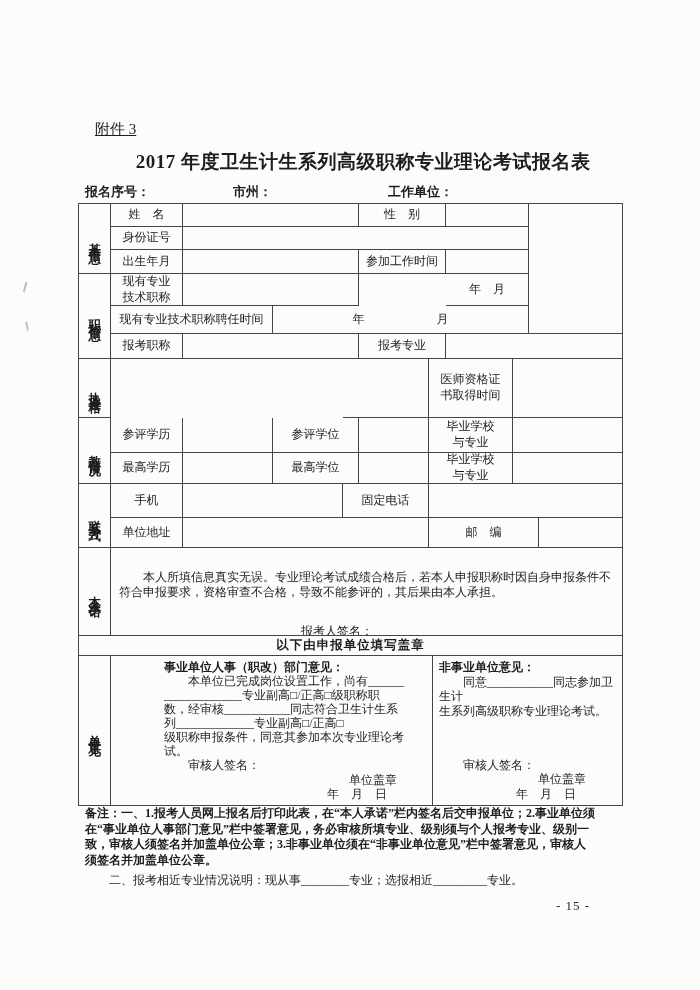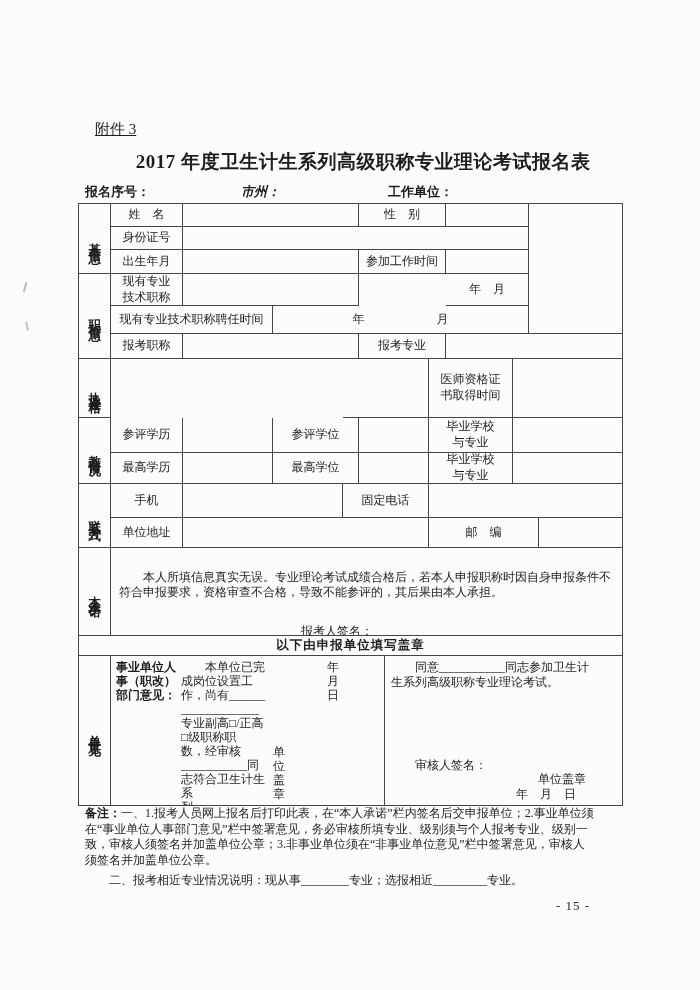--- a/index.html
+++ b/index.html
@@ -9,21 +9,21 @@
     font-family:"Liberation Serif","DejaVu Serif",serif;
     color:#1d1d1d;
   }
   .attachment { position:absolute; left:95px; top:120px; font-size:15px;text-decoration:underline; }
   .doc-title {
     position:absolute; left:0; right:0; top:149px; text-align:center;
     font-size:19px; font-weight:bold; letter-spacing:0.5px; padding-left:26px;
   }
   .hdr { position:absolute; top:183px; font-size:13px; font-weight:bold; }
   .hdr.serial { left:85px; }
-  .hdr.city { left:241px;font-style:italic; }
+  .hdr.city { left:233px; }
   .hdr.unit { left:388px;text-align:right; }
 
   .grid {
     position:absolute; left:78px; top:203px;
     display:grid;
     grid-template-columns:32px 72px 90px 70px 16px 70px 17px 67px 16px 10px 84px;
     grid-template-rows:23px 23px 24px 32px 28px 25px 59px 35px 31px 34px 30px 88px 20px 150px;
     border-top:1px solid #454545; border-left:1px solid #454545;
   }
   .c {
@@ -38,34 +38,34 @@
   }
   .loose { line-height:1.55; }
   .block { display:block; text-align:left; padding:6px 8px 0 8px; }
   .commit-text { white-space:pre-line; line-height:15px; }
   .commit-sign { margin:9px 0 0 182px; }
   .stamp-row { font-weight:bold; font-size:12.5px; letter-spacing:1px; }
   .uo { padding:0; align-items:stretch; }
   .uo-inner { display:flex; width:100%; height:100%; }
   .uo-left {
     width:274px; border-right:1px solid #454545; box-sizing:border-box;
-    padding:4px 5px; display:flex; flex-direction:row;
-    font-size:12px; line-height:14px; text-align:left; white-space:pre-line;
+    padding:4px 5px; display:flex; flex-direction:column;
+    font-size:12px; line-height:14px; text-align:left; white-space:pre-line;margin-left:48px;
   }
   .uo-right {
     flex:1; padding:4px 6px; display:flex; flex-direction:column;
     font-size:12px; line-height:14.5px; text-align:left; white-space:pre-line;
   }
   .uo-title { font-weight:bold; }
   .uo-stamp { text-align:right; padding-right:30px;font-family:Liberation Serif, serif; }
   .uo-date { text-align:right; padding-right:40px; }
   .mt-auto { margin-top:auto; }
   .remarks { position:absolute; left:85px; top:806px; width:540px; font-size:12px; line-height:15.5px; }
   .remarks .lbl { font-weight:bold; }
-  .remarks .body { white-space:pre-line; }
+  .remarks .body { white-space:pre-line;font-weight:bold; }
   .remark2 { margin-top:5px; white-space:pre-line; }
   .pagenum { position:absolute; left:556px; top:898px; font-size:13px; letter-spacing:1px; color:#2a2a2a; }
   .art { position:absolute; opacity:.65; }
   .art1 { left:24px; top:283px; width:7px; height:10px; border-left:2px solid #9a9a9a; transform:rotate(15deg); }
   .art2 { left:26px; top:321px; width:6px; height:9px; border-left:2px solid #a6a6a6; transform:rotate(-12deg); }
 </style>
 </head>
 <body>
 
 <div class="page">
@@ -154,20 +154,21 @@
 _____________专业副高□/正高□级职称职
 数，经审核___________同志符合卫生计生系
 列_____________专业副高□/正高□
 级职称申报条件，同意其参加本次专业理论考
 试。
 　　审核人签名：</div>
           <div class="uo-stamp mt-auto">单位盖章</div>
           <div class="uo-date">年　月　日</div>
         </div>
         <div class="uo-right">
+          <div class="uo-title">非事业单位意见：</div>
           <div>　　同意___________同志参加卫生计
 生系列高级职称专业理论考试。</div>
           <div class="mt-auto">　　审核人签名：</div>
           <div class="uo-stamp">单位盖章</div>
           <div class="uo-date">年　月　日</div>
         </div>
       </div>
     </div>
   </div>
 

